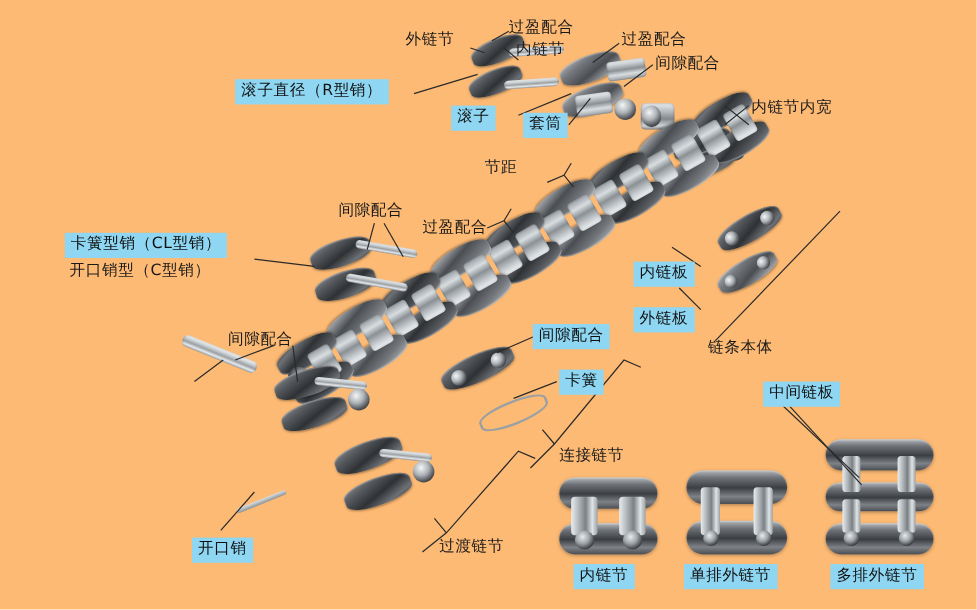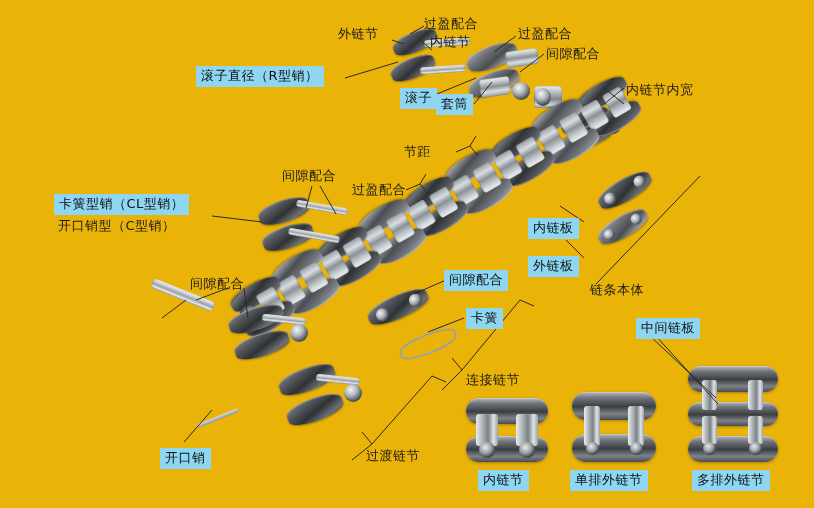--- a/index.html
+++ b/index.html
@@ -1,19 +1,19 @@
 <!DOCTYPE html>
 <html lang="zh"><head>
 <meta charset="utf-8">
 <style>
   html,body{margin:0;padding:0;background:#ffffff;}
   #stage{
     position:relative;
     width:814px;height:508px;
-    background:#eab308;
+    background:#fdba74;
     overflow:hidden;
     font-family:"DejaVu Sans","Liberation Sans",sans-serif;
   }
   
   .lbl{
     position:absolute;
     white-space:nowrap;
     font-size:13px;
     line-height:1.25;
     color:#1a1a1a;
@@ -326,25 +326,25 @@
       <path d="M372,444 L362,432"></path>
     </g>
   </svg>
 
   <div class="lbl plain" style="left:338px;top:26px;">外链节</div>
   <div class="lbl plain" style="left:424px;top:16px;">过盈配合</div>
   <div class="lbl plain" style="left:430px;top:34px;">内链节</div>
   <div class="lbl plain" style="left:518px;top:26px;">过盈配合</div>
   <div class="lbl plain" style="left:546px;top:46px;">间隙配合</div>
   <div class="lbl hl" style="left:196px;top:66px;">滚子直径（R型销）</div>
-  <div class="lbl hl" style="left:400px;top:88px;">滚子</div>
+  <div class="lbl hl" style="left:376px;top:88px;">滚子</div>
   <div class="lbl hl" style="left:436px;top:94px;">套筒</div>
   <div class="lbl plain" style="left:626px;top:82px;">内链节内宽</div>
 
-  <div class="lbl plain" style="left:404px;top:144px;">节距</div>
+  <div class="lbl plain" style="left:404px;top:132px;">节距</div>
   <div class="lbl plain" style="left:352px;top:182px;">过盈配合</div>
   <div class="lbl plain" style="left:282px;top:168px;">间隙配合</div>
 
   <div class="lbl plain" style="left:58px;top:218px;">开口销型（C型销）</div>
   <div class="lbl hl" style="left:54px;top:194px;">卡簧型销（CL型销）</div>
 
   <div class="lbl hl" style="left:528px;top:218px;">内链板</div>
   <div class="lbl hl" style="left:528px;top:256px;">外链板</div>
   <div class="lbl plain" style="left:590px;top:282px;">链条本体</div>
 

